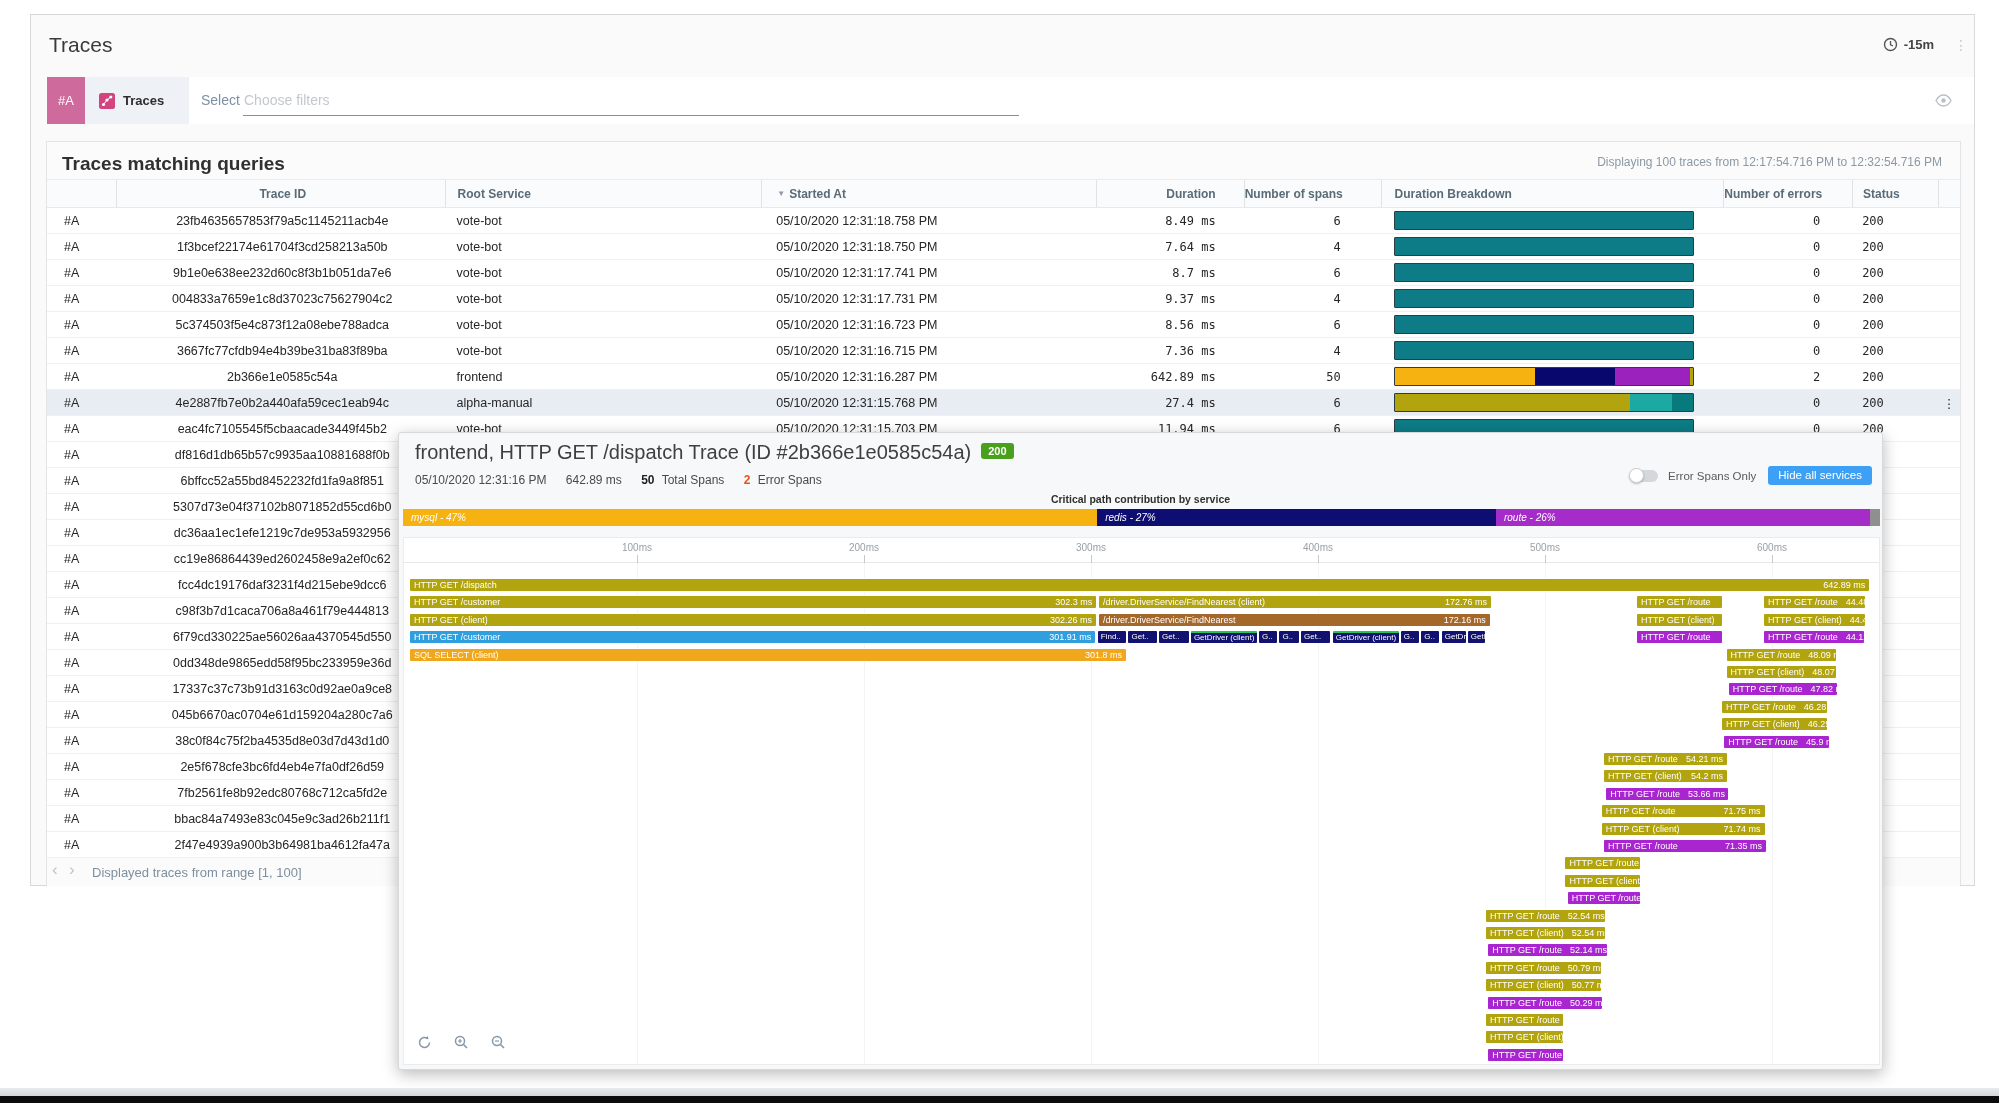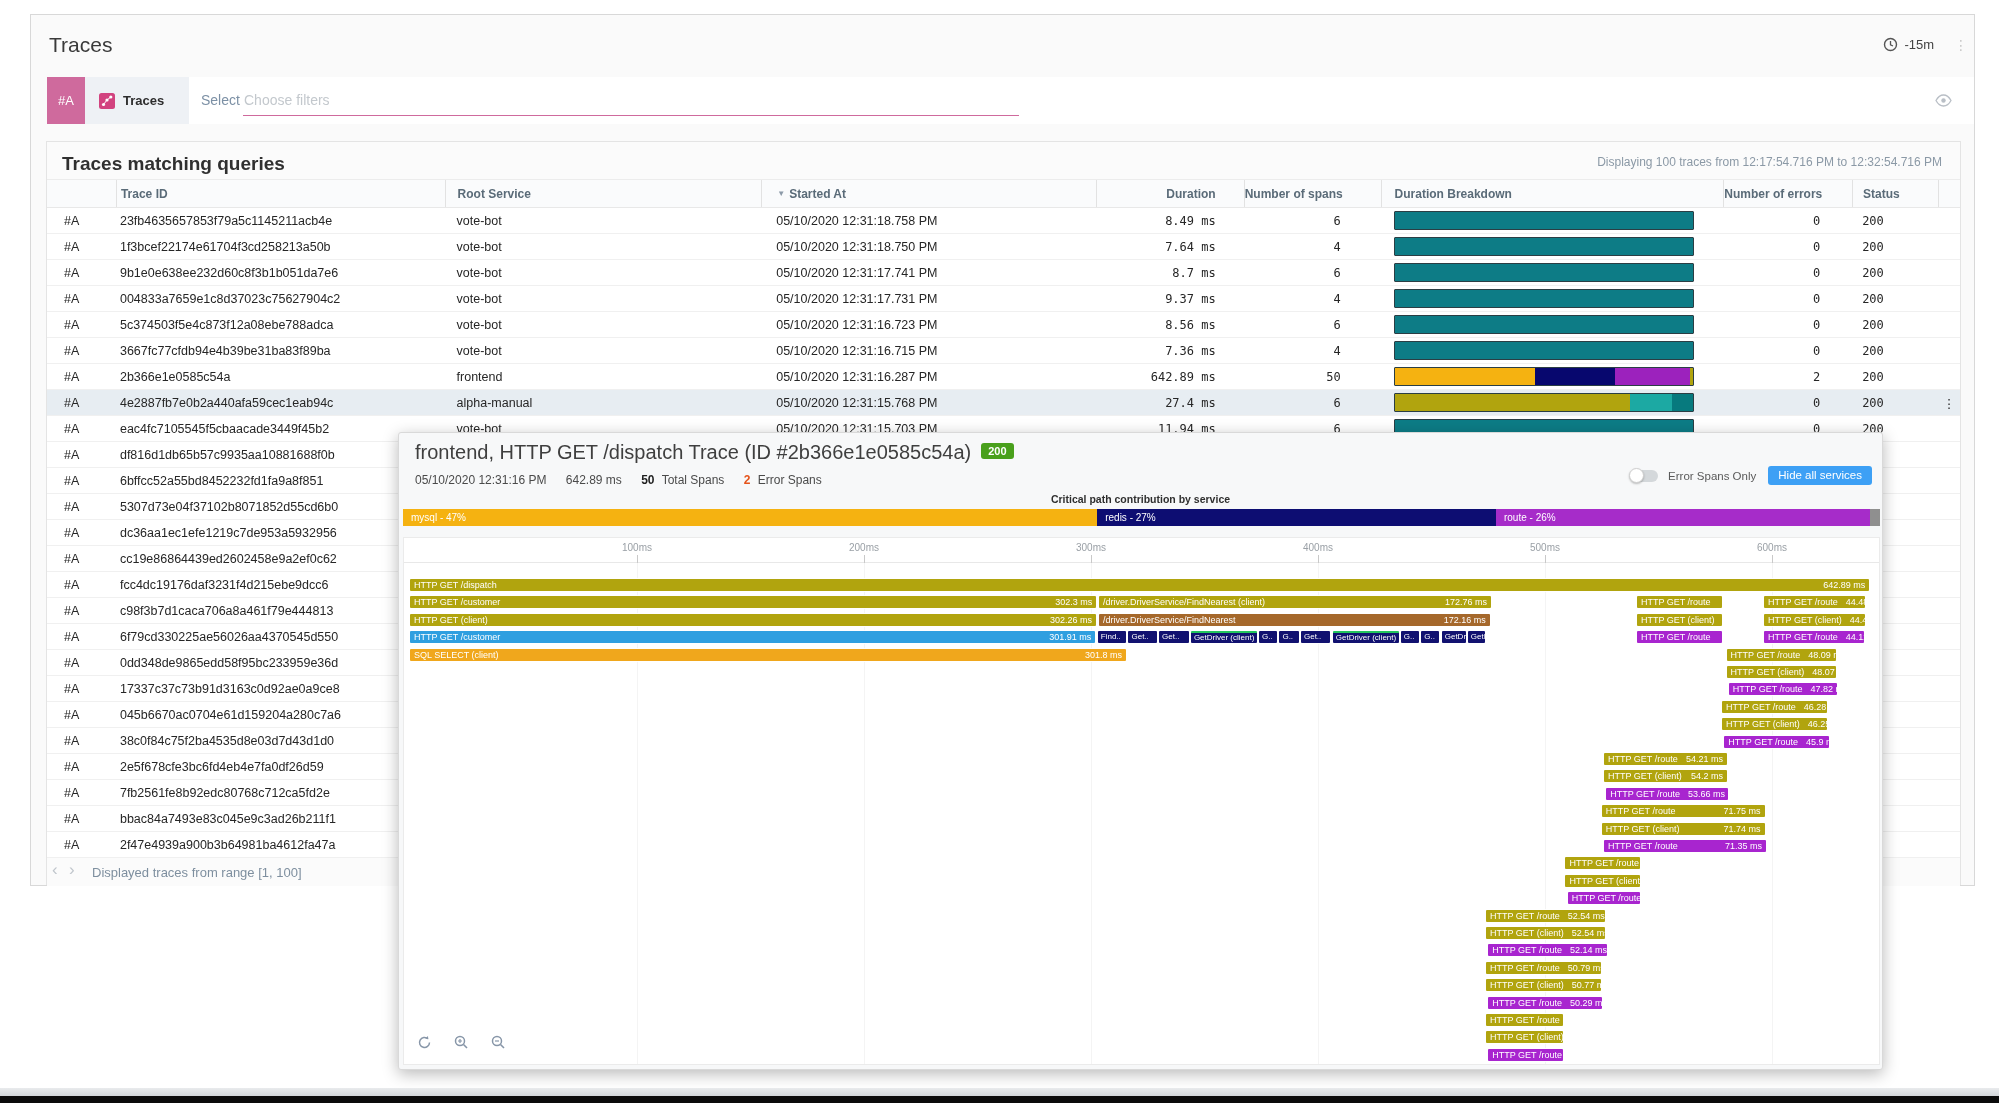--- a/index.html
+++ b/index.html
@@ -4,21 +4,21 @@
 <style>
   * { margin:0; padding:0; box-sizing:border-box; }
   html,body { width:1999px; height:1103px; background:#fff; overflow:hidden;
     font-family:"Liberation Sans","DejaVu Sans",sans-serif; color:#262626; }
   .mono { font-family:"DejaVu Sans Mono",monospace; }
 
   
   .app { position:absolute; left:30px; top:14px; width:1945px; height:872px;
     background:#fafafa; border:1px solid #d8d8d8; }
   .page-title { position:absolute; left:18px; top:18px; font-size:21px; color:#3a3a3a; }
-  .time-range { position:absolute; right:40px; top:22px; font-size:13px; font-weight:normal;
+  .time-range { position:absolute; right:40px; top:22px; font-size:13px; font-weight:bold;
     color:#434343; display:flex; align-items:center; gap:6px; cursor:pointer; }
   .top-dots { position:absolute; right:6px; top:22px; color:#c9c9c9; font-size:14px; }
 
   
   .filter-row { position:absolute; left:0; top:56px; width:100%; height:58px; }
   .qbadge { position:absolute; left:16px; top:6px; width:38px; height:47px; background:#cf6a9d;
     color:#fff; font-size:13px; display:flex; align-items:center; justify-content:center; }
   .tab { position:absolute; left:54px; top:6px; width:104px; height:47px; background:#eef1f5;
     display:flex; align-items:center; gap:8px; padding-left:14px; cursor:pointer; }
   .tab-label { font-size:13px; font-weight:bold; color:#2d2d2d; }
@@ -37,21 +37,21 @@
   .panel-title { position:absolute; left:15px; top:11px; font-size:19px; font-weight:bold; color:#303030; }
   .panel-displaying { position:absolute; right:18px; top:13px; font-size:12px; color:#8b99a6; }
   .thead { position:absolute; left:0; top:38px; width:100%; height:28px; background:#fafbfc;
     border-bottom:1px solid #e8e8e8; display:flex; }
   .thead .cell { font-size:12px; font-weight:bold; color:#5a6b78; padding-top:7px; }
   .thead .cell + .cell { border-left:1px solid #e2e2e2; }
   .tbody { position:absolute; left:0; top:66px; width:100%; }
   .t-row { width:100%; height:26px; display:flex; background:#fff; border-bottom:1px solid #f0f0f0; cursor:pointer; }
   .t-row.hl { background:#e7edf2; }
   .cell { height:100%; overflow:hidden; white-space:nowrap; }
-  .w0{width:69px; padding-left:17px;} .w1{width:329px; padding-left:4px;}
+  .w0{width:69px; padding-left:17px;} .w1{width:329px; padding-left:4px;text-align:center;}
   .w2{width:317px; padding-left:12px;} .w3{width:335px; padding-left:15px;}
   .w4{width:148px; padding-right:28px; text-align:right;}
   .w5{width:137px; padding-right:40px; text-align:right;}
   .w6{width:343px; padding-left:13px;}
   .w7{width:129px; padding-right:32px; text-align:right;}
   .w8{width:86px; padding-left:10px;} .w9{width:22px;}
   .t-row .cell { font-size:12.5px; color:#262626; padding-top:6px; }
   .t-row .mono { font-size:12px; }
   .bk-bar { margin-top:-3px; width:300px; height:19px; border:1px solid #2b3e44; border-radius:1px;
     display:flex; overflow:hidden; background:#fff; }
@@ -77,21 +77,21 @@
   .toggle { width:28px; height:12px; background:#d4d8db; border-radius:6px; position:relative; cursor:pointer; }
   .toggle-knob { position:absolute; left:-1px; top:-2px; width:15px; height:15px; border-radius:50%;
     background:#fff; border:1px solid #cfcfcf; box-shadow:0 1px 2px rgba(0,0,0,.25); }
   .toggle-label { font-size:11.5px; color:#5a5a5a; margin:0 12px 0 10px; }
   .hide-btn { background:#3da0f5; color:#fff; font-size:11.5px; padding:3px 10px 4px;
     border-radius:3px; cursor:pointer; }
   .cp-label { position:absolute; left:0; top:60px; width:100%; text-align:center;
     font-size:10.5px; font-weight:bold; color:#2f2f2f; }
   .cp-bar { position:absolute; left:4px; top:76px; width:1477px; height:17px; display:flex; overflow:hidden; }
   .cp-seg { height:100%; color:#fff; font-size:10px; line-height:17px; padding-left:8px;
-    white-space:nowrap; overflow:hidden; }
+    white-space:nowrap; overflow:hidden;font-style:italic; }
   .chart { position:absolute; left:4px; top:104px; width:1477px; height:528px;
     background:#fff; border:1px solid #ebebeb; overflow:hidden; }
   .axis-line { position:absolute; left:0; top:24px; width:100%; height:1px; background:#e8e8e8; }
   .tick { position:absolute; top:17px; width:1px; height:8px; background:#c9c9c9; }
   .tick-label { position:absolute; top:4px; width:60px; margin-left:-30px; text-align:center;
     font-size:10px; color:#9aa0a6; }
   .gridline { position:absolute; top:25px; bottom:0; width:1px; background:#f4f4f4; }
   .g-bar { position:absolute; height:12px; border-radius:1px; color:#fff; font-size:9px;
     line-height:12px; display:flex; justify-content:space-between; padding:0 4px;
     white-space:nowrap; overflow:hidden; box-shadow:0 0 0 1px rgba(255,255,255,.9); cursor:pointer; }

